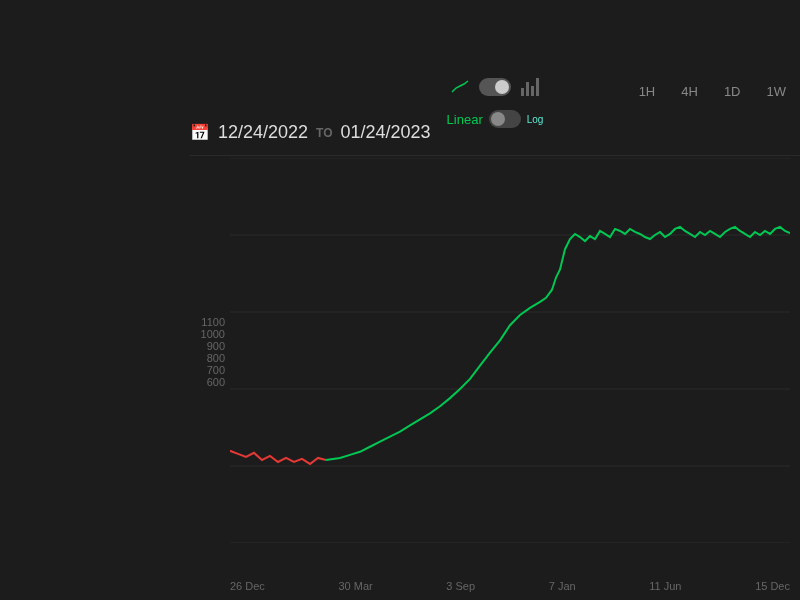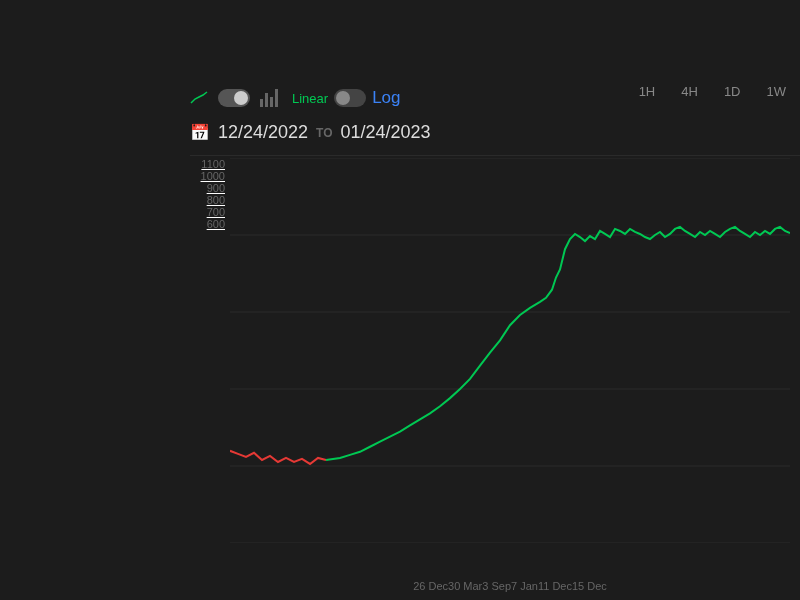--- a/index.html
+++ b/index.html
@@ -34,20 +34,21 @@
     
     .toolbar {
       position: absolute;
       top: 78px;
       left: 190px;
       right: 0;
       height: 40px;
       display: flex;
       align-items: center;
       gap: 14px;
+      flex-direction: column;
     }
 
     .toolbar-left {
       display: flex;
       align-items: center;
       gap: 10px;
     }
 
     
     .toggle-wrap {
@@ -82,22 +83,22 @@
       left: 16px;
       background: #ccc;
     }
 
     .label-linear {
       color: #00c853;
       font-size: 13px;
       font-weight: 500;
     }
     .label-log {
-      color: #3b82f6;
-      font-size: 17px;
+      color: #5eead4;
+      font-size: 10px;
     }
 
     
     .bar-icon {
       display: flex;
       align-items: flex-end;
       gap: 2px;
       height: 18px;
       cursor: pointer;
     }
@@ -159,38 +160,37 @@
 
     
     .y-axis {
       position: absolute;
       left: 193px;
       top: 158px;
       bottom: 55px;
       width: 40px;
       display: flex;
       flex-direction: column;
-      justify-content: flex-start;
+      justify-content: center;
       align-items: flex-end;
-      text-decoration: underline;
     }
     .y-label {
       font-size: 11px;
       color: #666;
       padding-right: 8px;
     }
 
     
     .x-axis {
       position: absolute;
       bottom: 8px;
       left: 230px;
       right: 10px;
       display: flex;
-      justify-content: center;
+      justify-content: space-between;
     }
     .x-label {
       font-size: 11px;
       color: #666;
     }
 
     
     .chart-divider {
       position: absolute;
       left: 190px;
@@ -261,21 +261,21 @@
     <span class="y-label">800</span>
     <span class="y-label">700</span>
     <span class="y-label">600</span>
   </div>
 
   <div class="x-axis">
     <span class="x-label">26 Dec</span>
     <span class="x-label">30 Mar</span>
     <span class="x-label">3 Sep</span>
     <span class="x-label">7 Jan</span>
-    <span class="x-label">11 Dec</span>
+    <span class="x-label">11 Jun</span>
     <span class="x-label">15 Dec</span>
   </div>
 
   <svg class="chart-svg" style="position:absolute; left:230px; top:158px; width:calc(100% - 240px); height:calc(100% - 215px);" viewBox="0 0 560 380" preserveAspectRatio="none">
 
     <line x1="0" y1="0" x2="560" y2="0" stroke="#2a2a2a" stroke-width="1"></line>
     <line x1="0" y1="76" x2="560" y2="76" stroke="#2a2a2a" stroke-width="1"></line>
     <line x1="0" y1="152" x2="560" y2="152" stroke="#2a2a2a" stroke-width="1"></line>
     <line x1="0" y1="228" x2="560" y2="228" stroke="#2a2a2a" stroke-width="1"></line>
     <line x1="0" y1="304" x2="560" y2="304" stroke="#2a2a2a" stroke-width="1"></line>

